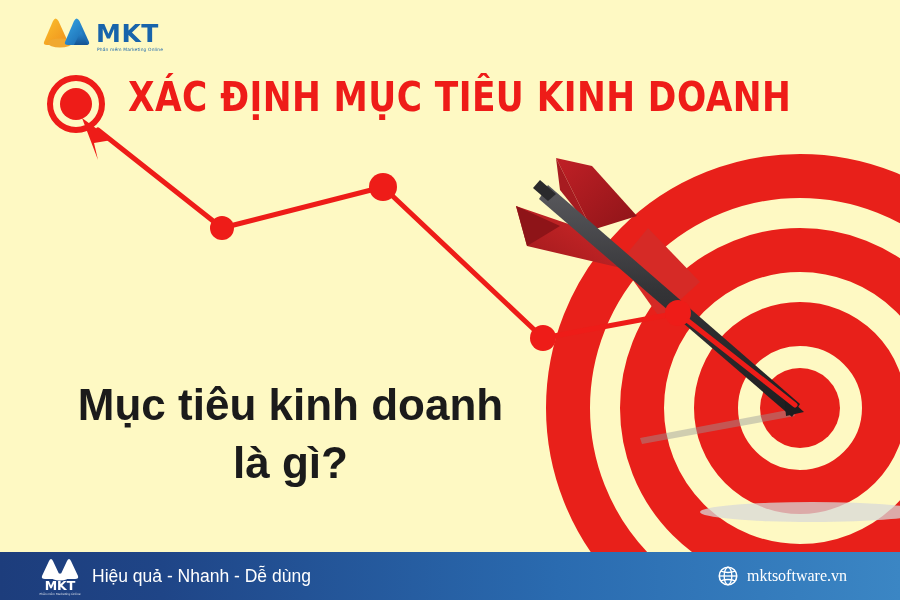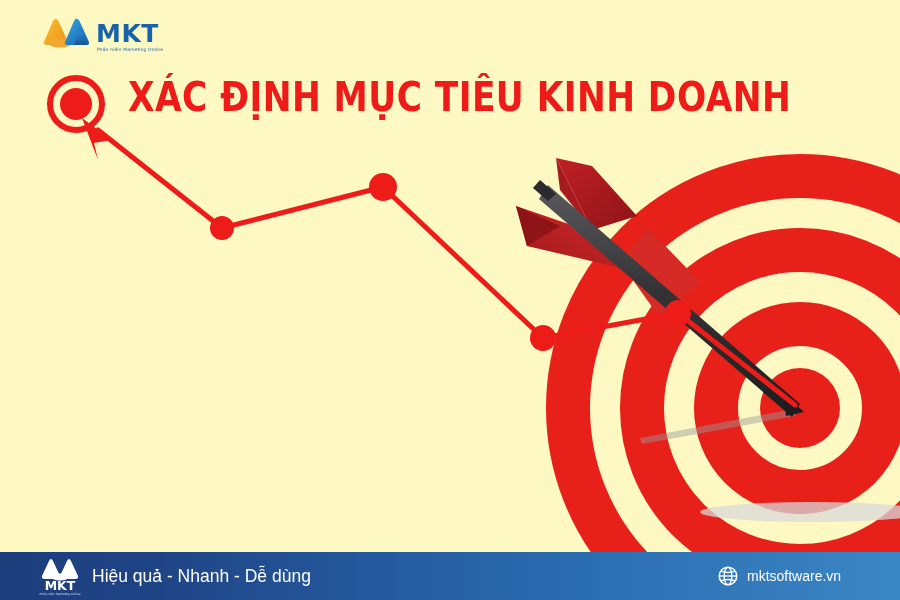--- a/index.html
+++ b/index.html
@@ -98,22 +98,22 @@
   }
   #footer-site {
     position: absolute;
     left: 718px;
     display: flex;
     align-items: center;
     gap: 9px;
   }
   #footer-site-label {
     color: #ffffff;
-    font-size: 14px;
-    font-family: Liberation Sans, sans-serif;
+    font-size: 16px;
+    font-family: Liberation Serif, serif;
     white-space: nowrap;
   }
   #globe-icon { width: 20px; height: 20px; flex: none; }
 </style>
 </head>
 <body>
 
 <div id="canvas">
 
   <div id="header-logo">
@@ -212,20 +212,24 @@
       <circle cx="76" cy="104" r="26" fill="none" stroke="#EE1C18" stroke-width="6"></circle>
       <circle cx="76" cy="104" r="16" fill="#EE1C18"></circle>
     </g>
 
     <circle cx="222" cy="228" r="12" fill="#EE1C18"></circle>
     <circle cx="383" cy="187" r="14" fill="#EE1C18"></circle>
     <circle cx="543" cy="338" r="13" fill="#EE1C18"></circle>
     <circle cx="678" cy="313" r="13" fill="#EE1C18"></circle>
   </svg>
 
+  <div id="subtitle">
+    <span>Mục tiêu kinh doanh</span>
+    <span class="line2">là gì?</span>
+  </div>
 
   <div id="footer-bar">
 
     <svg id="footer-logo" viewBox="0 0 52 40" xmlns="http://www.w3.org/2000/svg" aria-hidden="true">
       <path d="M8 20 L15 5 Q17 1 19 5 L26 20 Q27 23 23 23 L11 23 Q7 23 8 20 Z" fill="#ffffff"></path>
       <path d="M26 20 L33 5 Q35 1 37 5 L44 20 Q45 23 41 23 L29 23 Q25 23 26 20 Z" fill="#ffffff"></path>
       <ellipse cx="26" cy="21" rx="9" ry="3.4" fill="#ffffff"></ellipse>
       <text x="26" y="34" text-anchor="middle" font-family="DejaVu Sans, sans-serif" font-size="12.5" font-weight="bold" fill="#ffffff">MKT</text>
       <text x="26" y="39" text-anchor="middle" font-family="DejaVu Sans, sans-serif" font-size="2.9" fill="#ffffff" opacity="0.85">Phần mềm Marketing Online</text>
     </svg>

